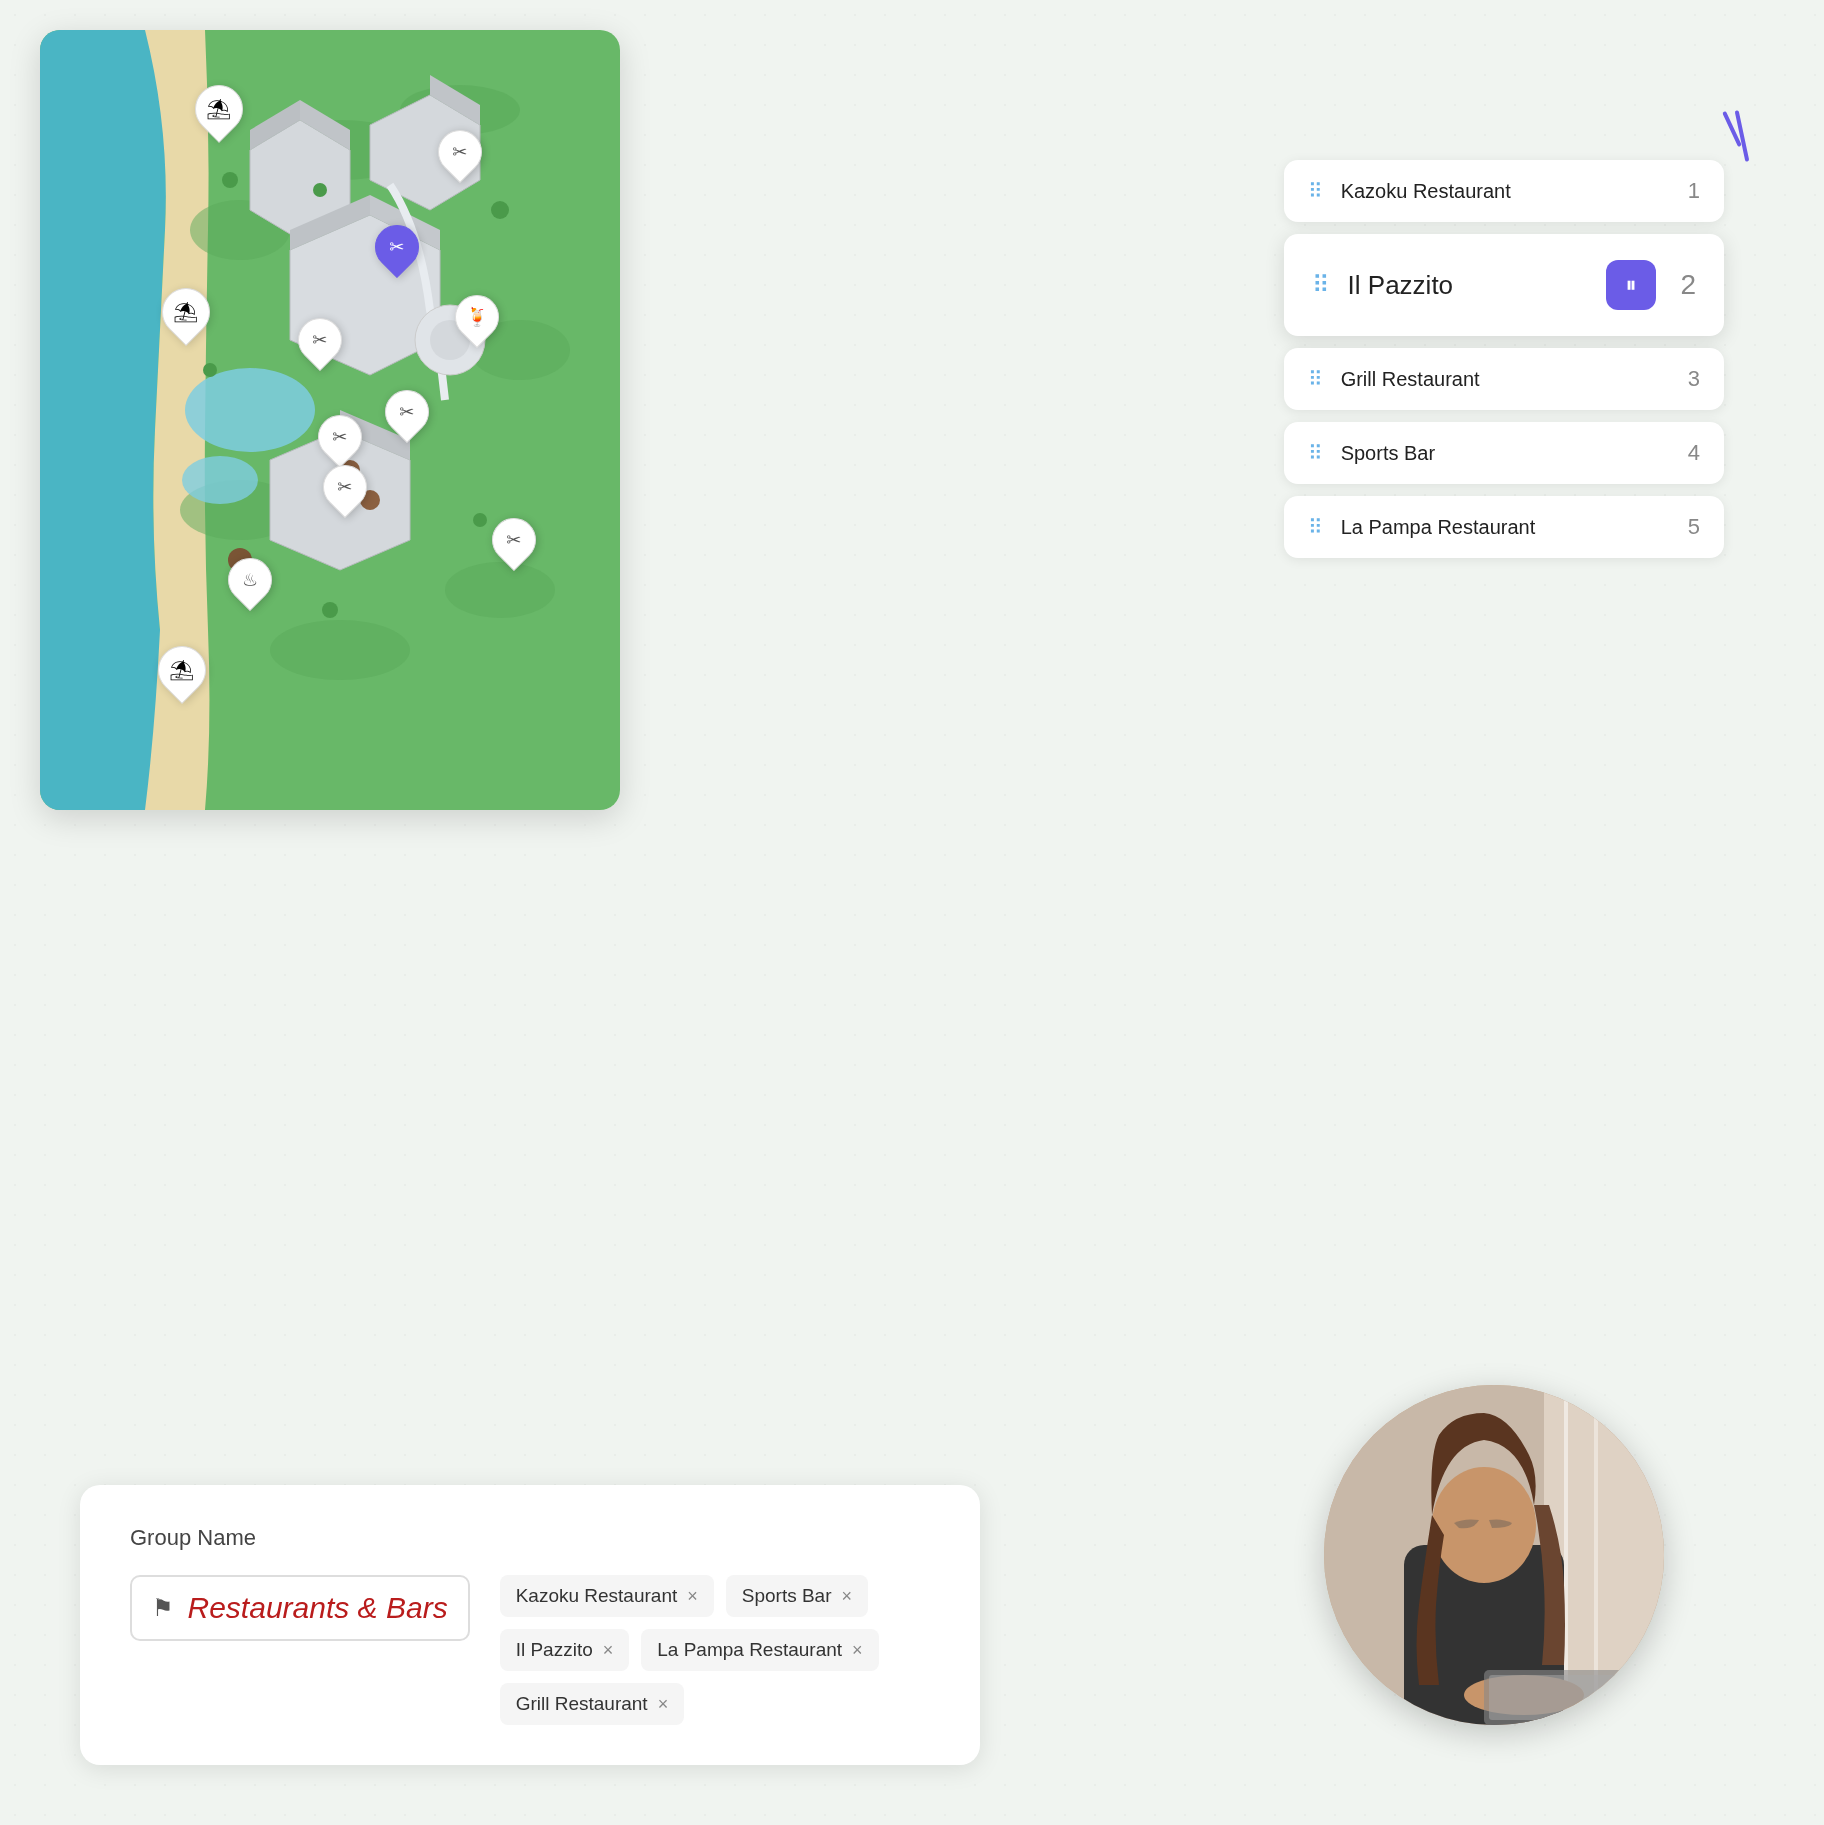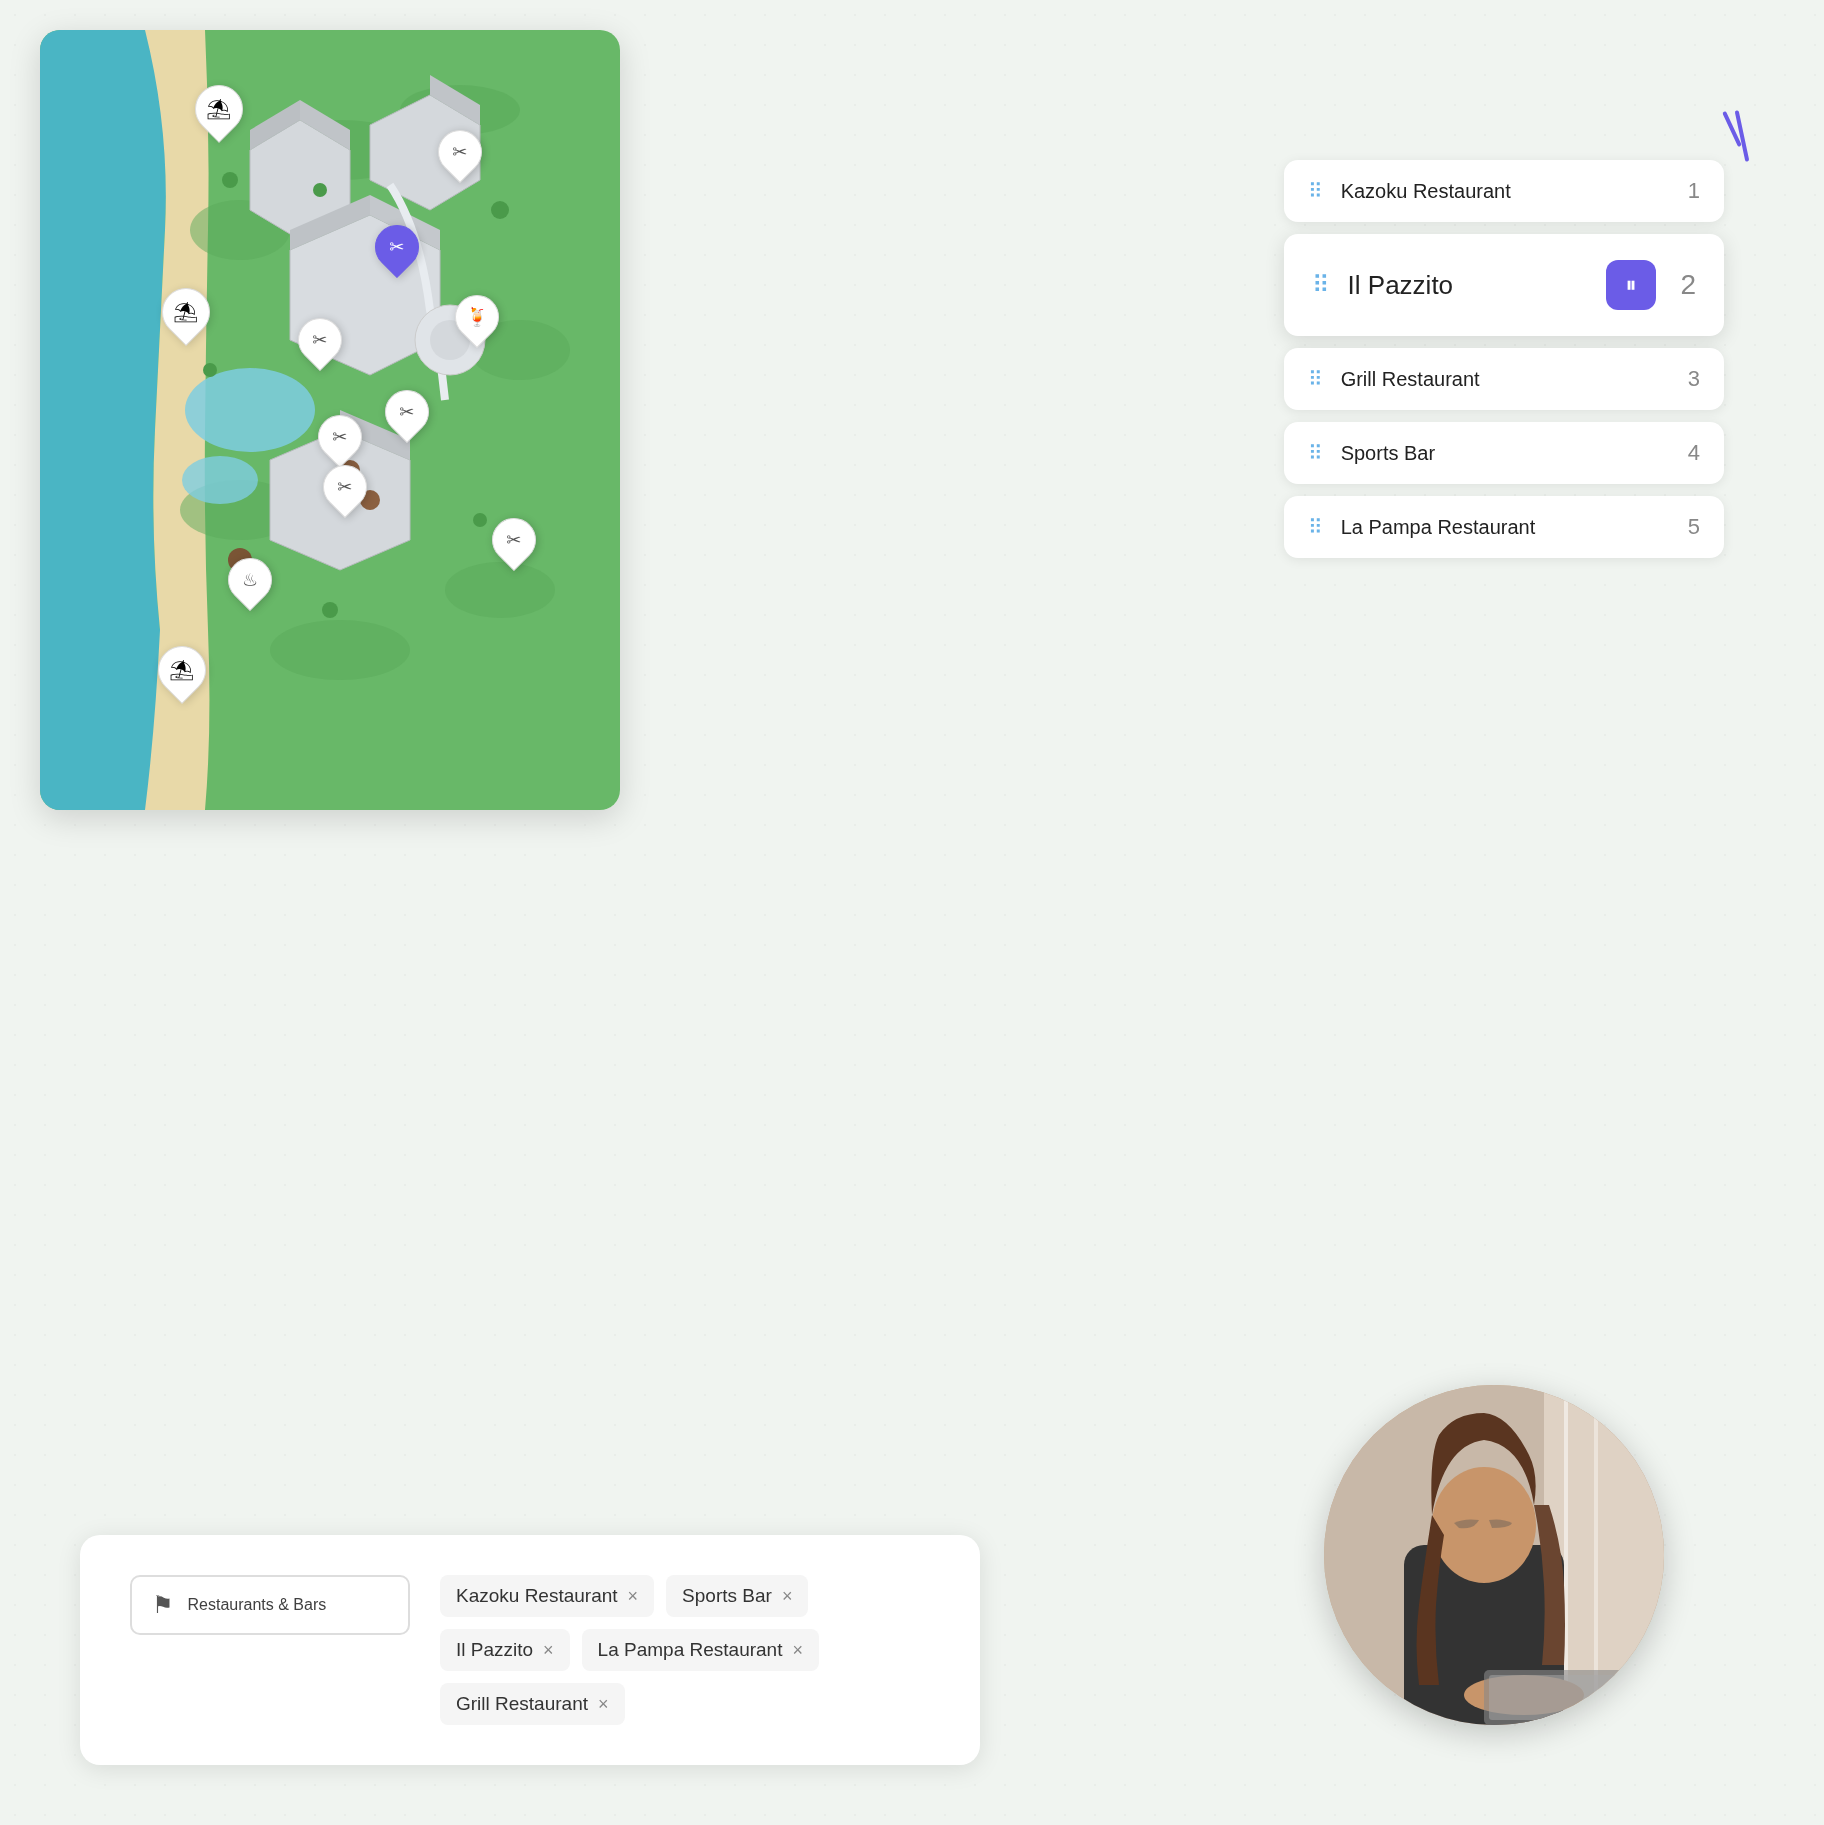--- a/index.html
+++ b/index.html
@@ -196,22 +196,23 @@
       border-radius: 10px;
       padding: 14px 20px;
       min-width: 280px;
       gap: 14px;
     }
     .group-flag-icon {
       font-size: 24px;
       color: #555;
     }
     .group-name-value {
-      font-size: 16px;
-      color: #404040;
+      font-size: 30px;
+      color: #b91c1c;
+      font-style: italic;
     }
 
     .tags-area {
       display: flex;
       flex-direction: column;
       gap: 12px;
       flex: 1;
     }
     .tags-row {
       display: flex;
@@ -465,20 +466,21 @@
     <path d="M165,135 Q178,133 188,138 Q186,143 168,143 Z" fill="#555" opacity="0.4"></path>
 
     <ellipse cx="200" cy="310" rx="60" ry="20" fill="#c8956a"></ellipse>
 
     <rect x="160" y="285" width="140" height="55" rx="5" fill="#888" opacity="0.6"></rect>
     <rect x="165" y="290" width="130" height="45" rx="3" fill="#aaa" opacity="0.5"></rect>
   </svg>
 </div>
 
 <div class="bottom-panel">
+  <div class="group-name-label">Group Name</div>
   <div class="group-row">
     <div class="group-name-field">
       <span class="group-flag-icon">⚑</span>
       <span class="group-name-value">Restaurants &amp; Bars</span>
     </div>
     <div class="tags-area">
       <div class="tags-row">
         <div class="tag">
           <span>Kazoku Restaurant</span>
           <span class="tag-close">×</span>

